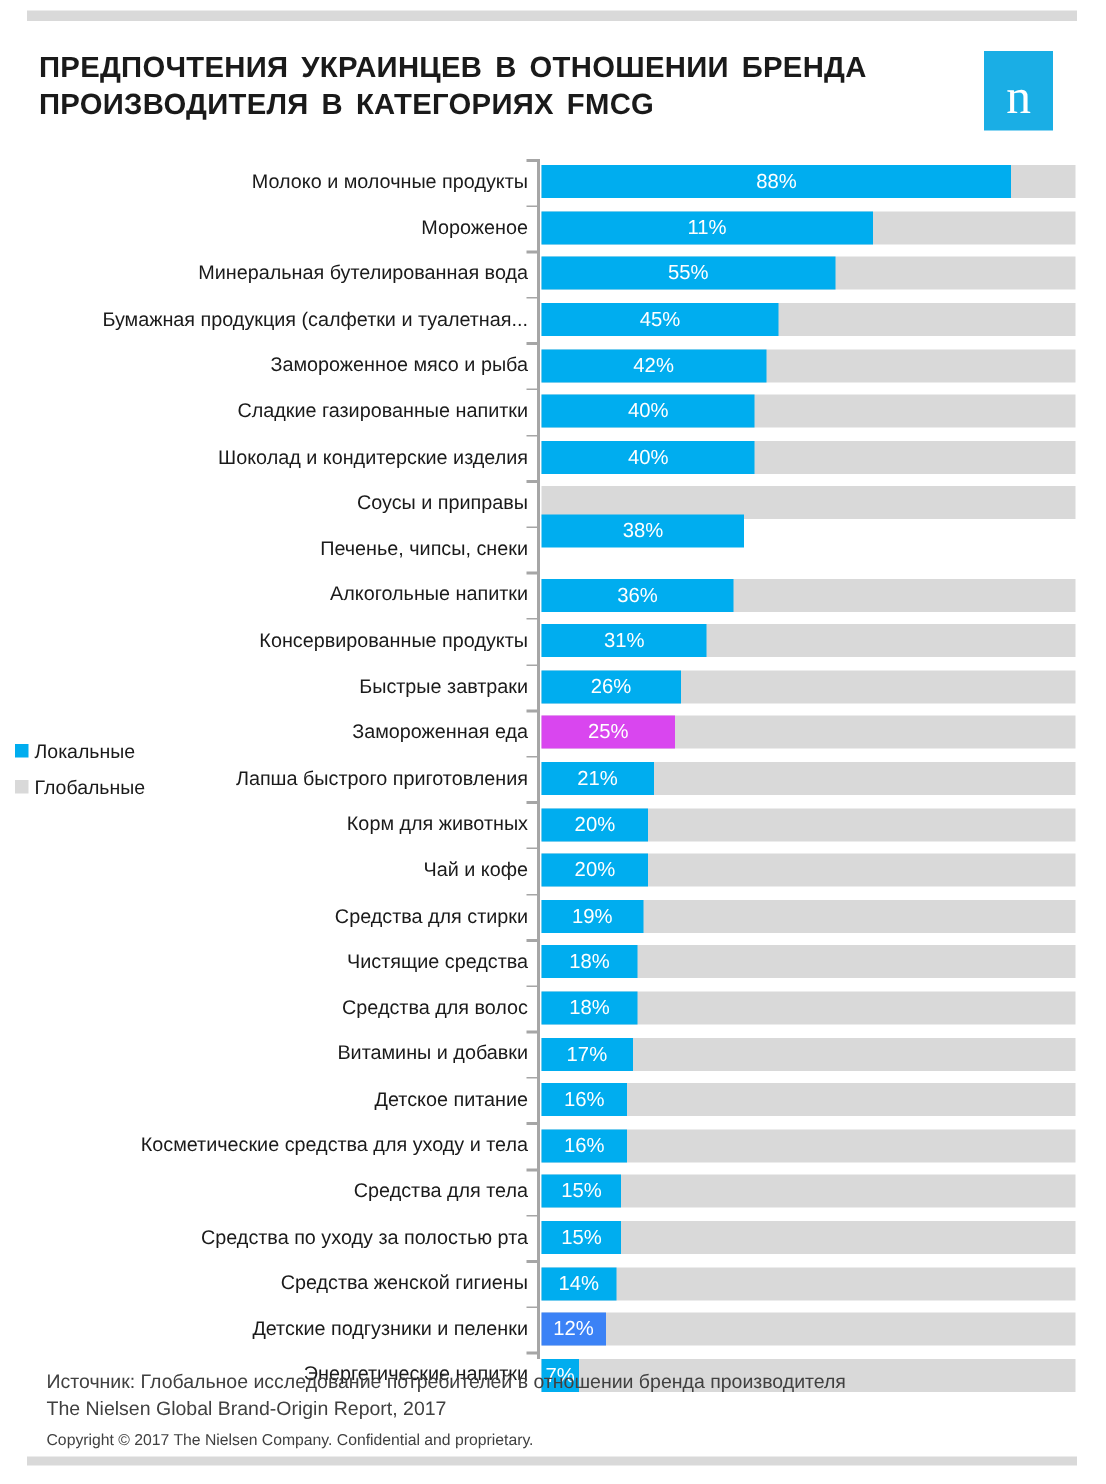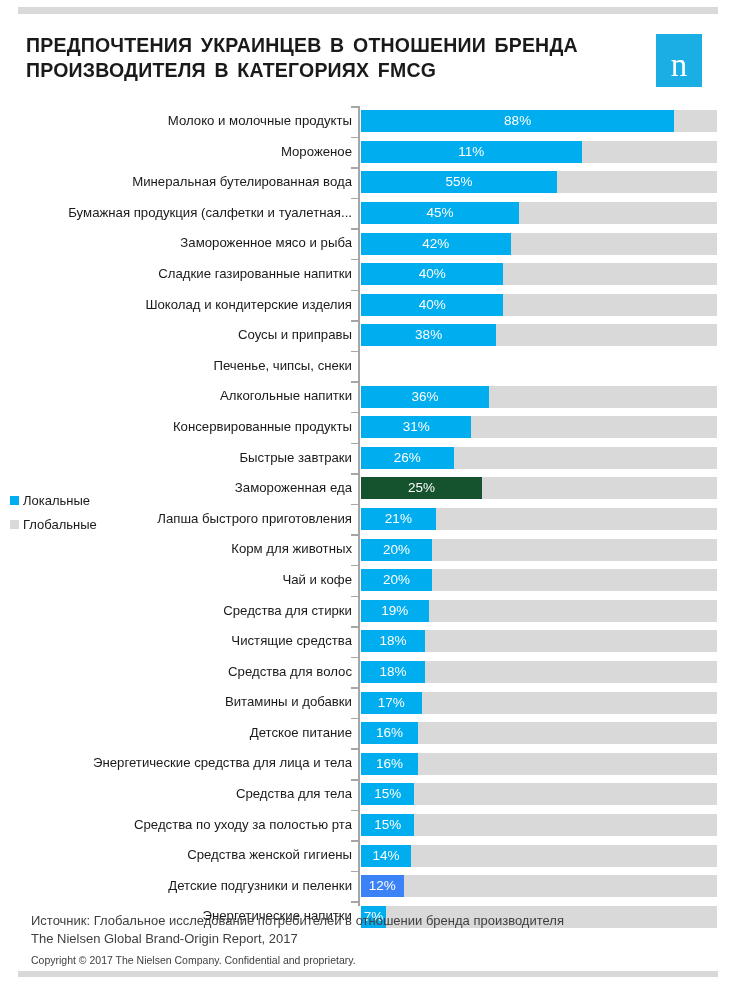--- a/index.html
+++ b/index.html
@@ -272,21 +272,21 @@
         <div class="track">
           <div class="bar" style="width: 142.4px; background: rgb(0, 173, 239);">
             <span class="bar-value">40%</span>
           </div>
         </div>
       </div>
       <div class="row">
         <div class="tick"></div>
         <div class="row-label">Соусы и приправы</div>
         <div class="track">
-          <div class="bar" style="width: 135.28px; background: rgb(0, 173, 239);">
+          <div class="bar" style="width: 135.28px; background: rgb(0, 173, 239); margin-top: 19px;">
             <span class="bar-value">38%</span>
           </div>
         </div>
       </div>
       <div class="row">
         <div class="tick"></div>
         <div class="row-label">Печенье, чипсы, снеки</div>
       </div>
       <div class="row">
         <div class="tick"></div>
@@ -312,21 +312,21 @@
         <div class="track">
           <div class="bar" style="width: 92.56px; background: rgb(0, 173, 239);">
             <span class="bar-value">26%</span>
           </div>
         </div>
       </div>
       <div class="row">
         <div class="tick"></div>
         <div class="row-label">Замороженная еда</div>
         <div class="track">
-          <div class="bar" style="width: 89px; background: #14532d; padding-left: 32px;">
+          <div class="bar" style="width: 89px; background: #d946ef;">
             <span class="bar-value">25%</span>
           </div>
         </div>
       </div>
       <div class="row">
         <div class="tick"></div>
         <div class="row-label">Лапша быстрого приготовления</div>
         <div class="track">
           <div class="bar" style="width: 74.76px; background: rgb(0, 173, 239);">
             <span class="bar-value">21%</span>
@@ -391,21 +391,21 @@
         <div class="tick"></div>
         <div class="row-label">Детское питание</div>
         <div class="track">
           <div class="bar" style="width: 56.96px; background: rgb(0, 173, 239);">
             <span class="bar-value">16%</span>
           </div>
         </div>
       </div>
       <div class="row">
         <div class="tick"></div>
-        <div class="row-label">Энергетические средства для лица и тела</div>
+        <div class="row-label">Косметические средства для уходу и тела</div>
         <div class="track">
           <div class="bar" style="width: 56.96px; background: rgb(0, 173, 239);">
             <span class="bar-value">16%</span>
           </div>
         </div>
       </div>
       <div class="row">
         <div class="tick"></div>
         <div class="row-label">Средства для тела</div>
         <div class="track">

